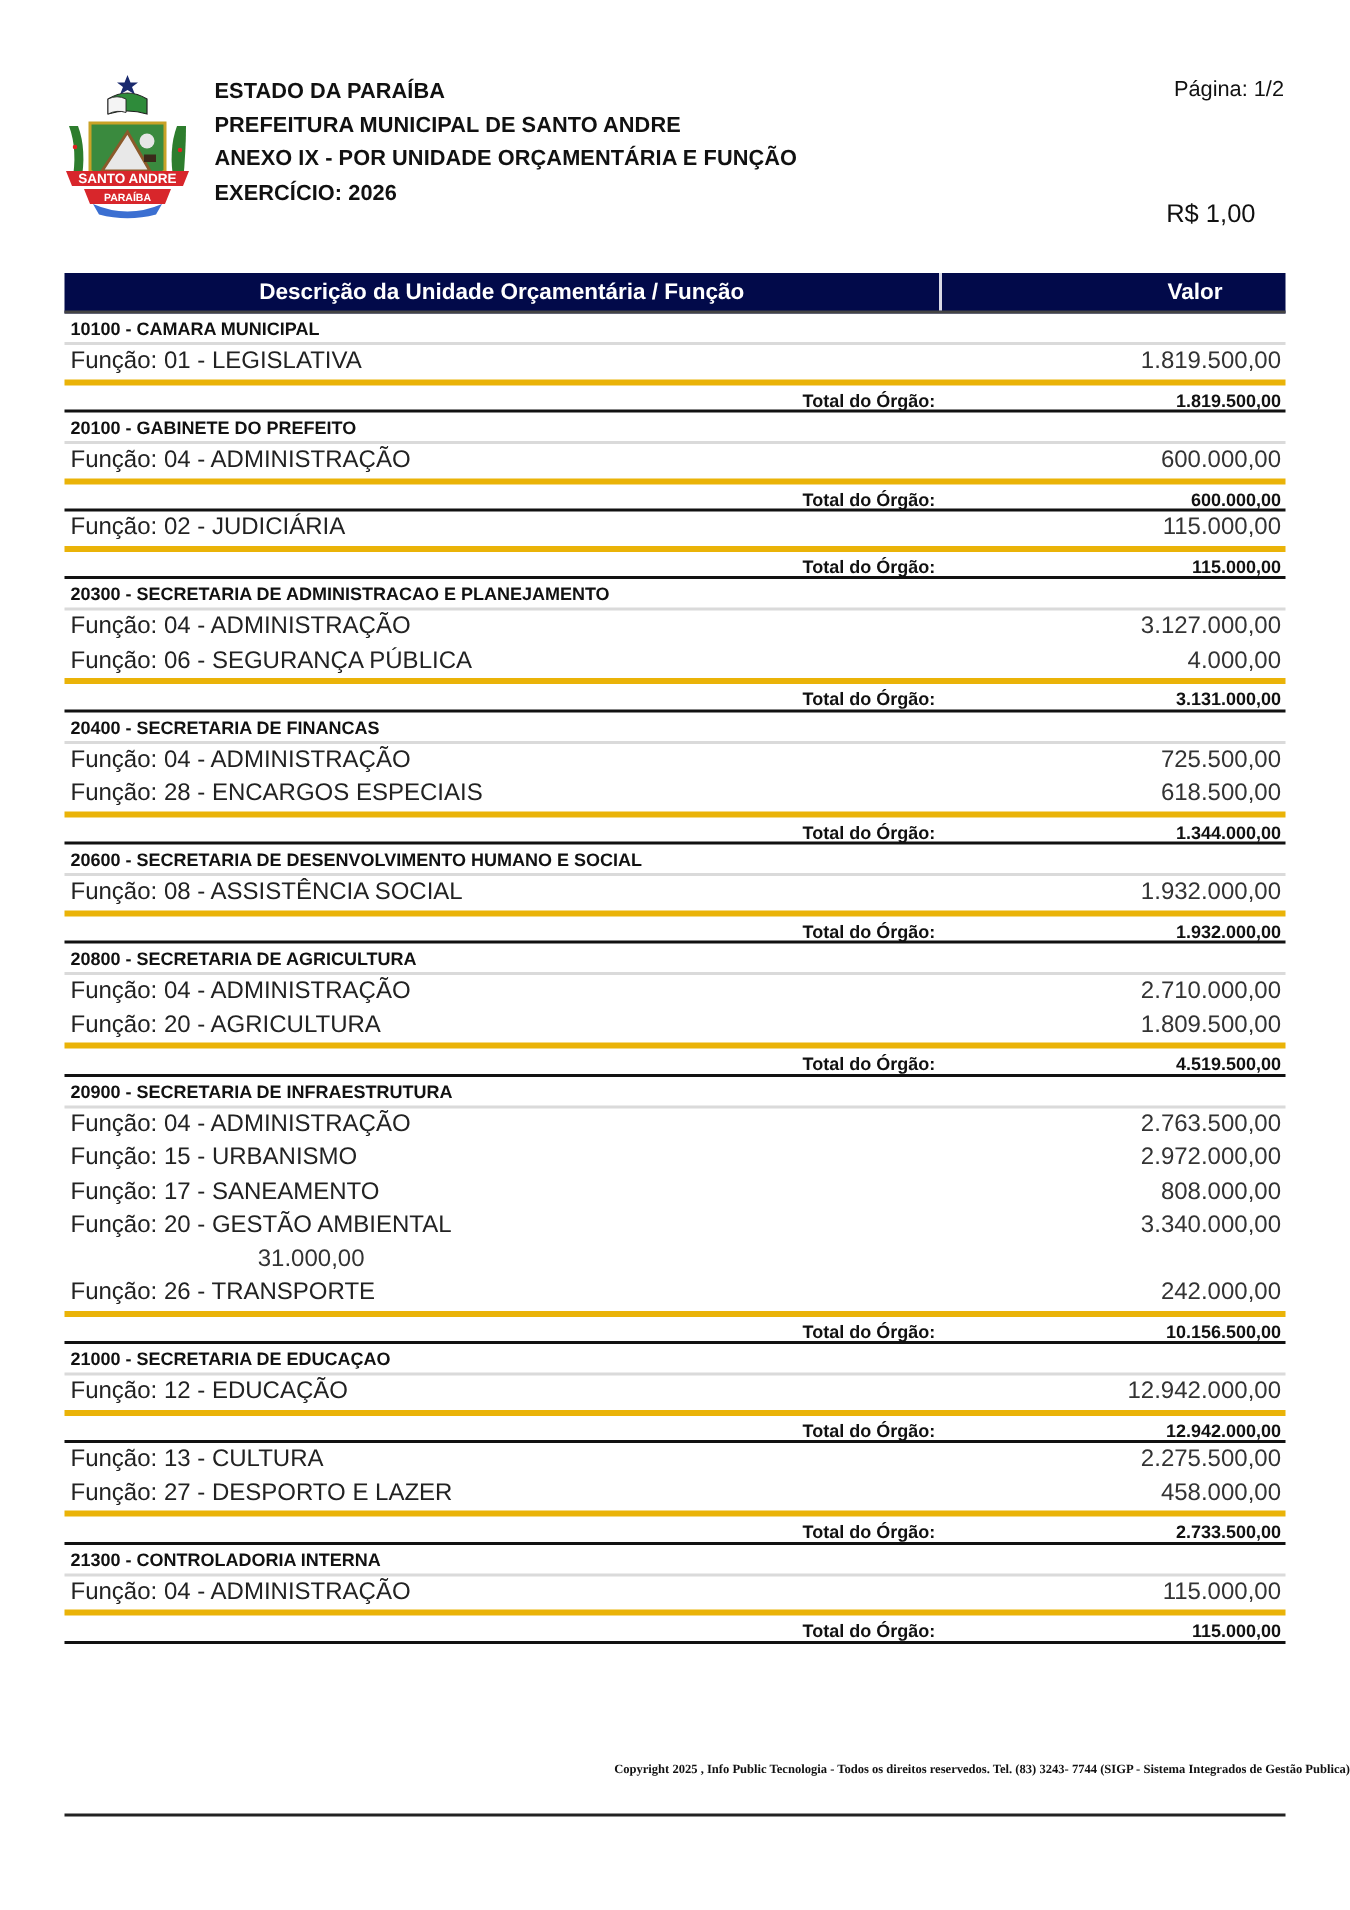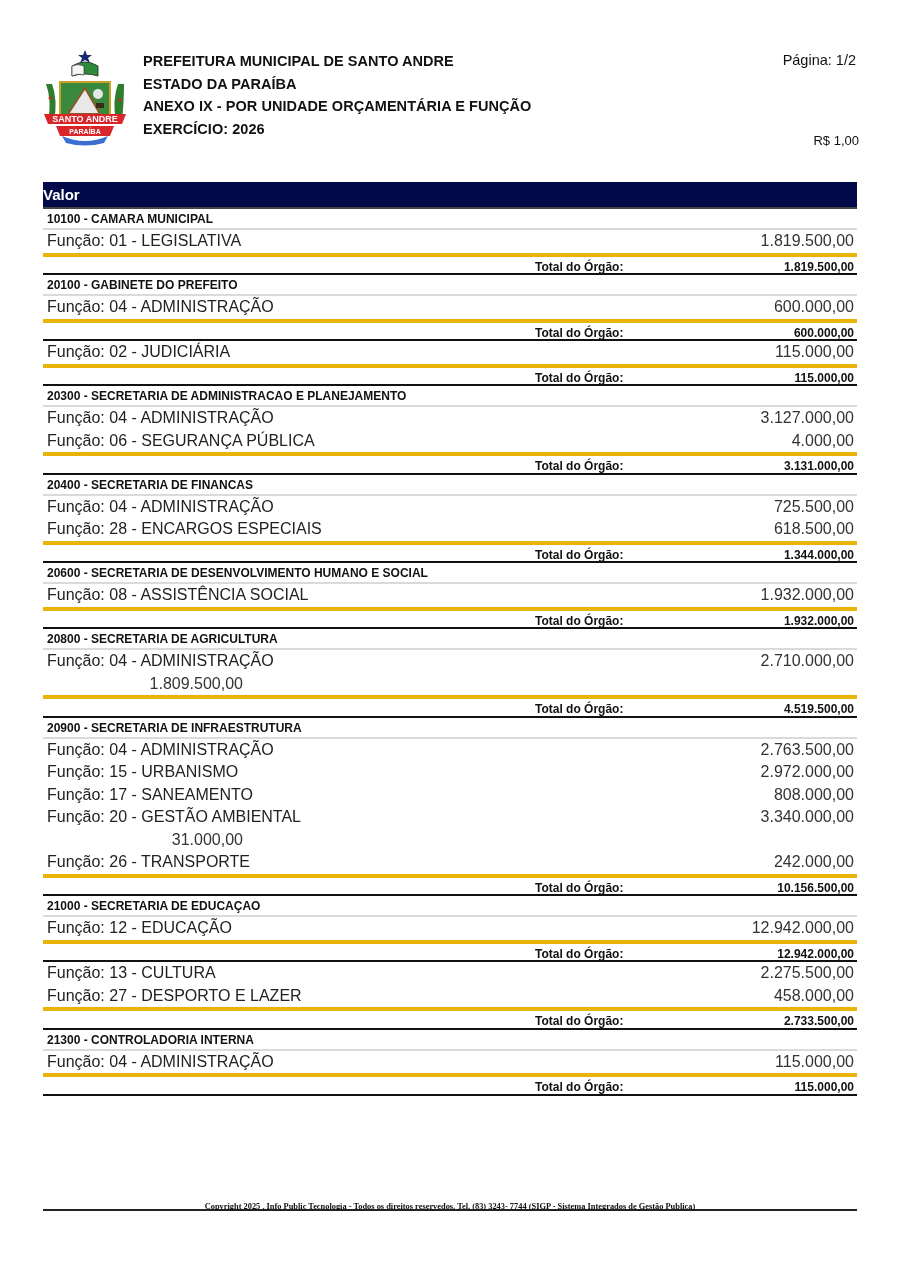--- a/index.html
+++ b/index.html
@@ -3,39 +3,39 @@
   <meta charset="utf-8">
   <style>
     html, body { margin: 0; padding: 0; background: #ffffff; }
     body { width: 900px; height: 1273px; position: relative; font-family: "Liberation Sans", sans-serif; color: #111; overflow: hidden; }
     .page { position: absolute; left: 0; top: 0; width: 900px; height: 1273px; }
 
     .logo { position: absolute; left: 38px; top: 48px; width: 94px; height: 100px; }
     .hdr-lines { position: absolute; left: 143px; top: 50px; }
     .hdr-line { font-weight: bold; font-size: 14.5px; line-height: 22.5px; letter-spacing: 0.05px; }
     .page-num { position: absolute; right: 44px; top: 52px; font-size: 14.5px; }
-    .currency { position: absolute; right: 41px; top: 133px; font-size: 13px; }
+    .currency { position: absolute; right: 63px; top: 133px; font-size: 17px; }
 
     .table { position: absolute; left: 43px; top: 182px; width: 814px; }
     .thead { display: flex; background: #020a4a; color: #fff; height: 25px; border-bottom: 2px solid #444; box-sizing: content-box; }
     .thead .th-desc { width: 583px; text-align: center; font-weight: bold; font-size: 15px; line-height: 25px; border-right: 2px solid #d9d9e6; }
-    .thead .th-val { flex: 1; text-align: left; font-weight: bold; font-size: 15px; line-height: 25px; padding-right: 17px; }
+    .thead .th-val { flex: 1; text-align: right; font-weight: bold; font-size: 15px; line-height: 25px; padding-right: 42px; }
 
     .org-title { height: 21px; line-height: 21px; font-size: 12px; font-weight: bold; padding-left: 4px; border-bottom: 2px solid #dadada; box-sizing: border-box; }
     .func-row { display: flex; height: 22.5px; line-height: 22.5px; font-size: 16px; color: #222; }
     .func-row .f-desc { flex: 1; padding-left: 4px; }
     .func-row .f-val { width: 200px; text-align: right; padding-right: 3px; color: #333; }
     .total-row { display: flex; height: 22.5px; line-height: 21px; font-size: 12px; font-weight: bold; border-top: 4px solid #eab308; border-bottom: 2.5px solid #111; box-sizing: border-box; }
     .total-row .t-spacer { width: 492px; }
     .total-row .t-label { width: 150px; }
     .total-row .t-val { flex: 1; text-align: right; padding-right: 3px; }
     .org-block { }
 
     .footer-line { position: absolute; left: 43px; top: 1209px; width: 814px; height: 0; border-top: 2.5px solid #222; }
-    .footer-text { position: absolute; left: 0; width: 900px; top: 1202px; text-align: center; font-family: "Liberation Serif", serif; font-weight: bold; font-size: 8.4px; color: #111; }
+    .footer-text { position: absolute; left: 0; width: 900px; top: 1175px; text-align: right; font-family: "Liberation Serif", serif; font-weight: bold; font-size: 8.4px; color: #111; }
   </style>
 </head>
 <body>
 
 <div class="page">
 
   <div class="logo">
     <svg width="94" height="100" viewBox="0 0 94 100">
       <polygon points="47,2 49,7 54,7 50,10 52,15 47,12 42,15 44,10 40,7 45,7" fill="#1a2a6e"></polygon>
       <path d="M34,18 Q47,10 60,18 L60,28 Q47,24 34,28 Z" fill="#2e8b3a" stroke="#222" stroke-width="0.8"></path>
@@ -50,31 +50,32 @@
       <circle cx="82" cy="52" r="1.5" fill="#d22"></circle>
       <path d="M6,66 L88,66 L84,76 L10,76 Z" fill="#d8262b"></path>
       <text x="47" y="74" font-size="9" font-weight="bold" fill="#fff" text-anchor="middle" font-family="Liberation Sans, sans-serif">SANTO ANDRE</text>
       <path d="M18,78 L76,78 L72,88 L22,88 Z" fill="#d8262b"></path>
       <text x="47" y="86" font-size="7" font-weight="bold" fill="#fff" text-anchor="middle" font-family="Liberation Sans, sans-serif">PARAÍBA</text>
       <path d="M24,88 Q47,98 70,88 L66,95 Q47,100 28,95 Z" fill="#3b6fd1"></path>
     </svg>
   </div>
 
   <div class="hdr-lines">
+    <div class="hdr-line">ESTADO DA PARAÍBA</div>
     <div class="hdr-line">PREFEITURA MUNICIPAL DE SANTO ANDRE</div>
-    <div class="hdr-line">ESTADO DA PARAÍBA</div>
     <div class="hdr-line">ANEXO IX - POR UNIDADE ORÇAMENTÁRIA E FUNÇÃO</div>
     <div class="hdr-line">EXERCÍCIO: 2026</div>
   </div>
 
   <div class="page-num">Página: 1/2</div>
   <div class="currency">R$ 1,00</div>
 
   <div class="table">
     <div class="thead">
+      <div class="th-desc">Descrição da Unidade Orçamentária / Função</div>
       <div class="th-val">Valor</div>
     </div>
     <div id="table-body">
         <div class="org-block">
           <div class="org-title">10100 - CAMARA MUNICIPAL</div>
           <div class="func-row">
             <div class="f-desc">Função: 01 - LEGISLATIVA</div>
             <div class="f-val">1.819.500,00</div>
           </div>
           <div class="total-row">
@@ -150,20 +151,21 @@
             <div class="t-val">1.932.000,00</div>
           </div>
         </div>
         <div class="org-block">
           <div class="org-title">20800 - SECRETARIA DE AGRICULTURA</div>
           <div class="func-row">
             <div class="f-desc">Função: 04 - ADMINISTRAÇÃO</div>
             <div class="f-val">2.710.000,00</div>
           </div>
           <div class="func-row">
+            <div class="f-desc">Função: 20 - AGRICULTURA</div>
             <div class="f-val">1.809.500,00</div>
           </div>
           <div class="total-row">
             <div class="t-spacer"></div>
             <div class="t-label">Total do Órgão:</div>
             <div class="t-val">4.519.500,00</div>
           </div>
         </div>
         <div class="org-block">
           <div class="org-title">20900 - SECRETARIA DE INFRAESTRUTURA</div>

